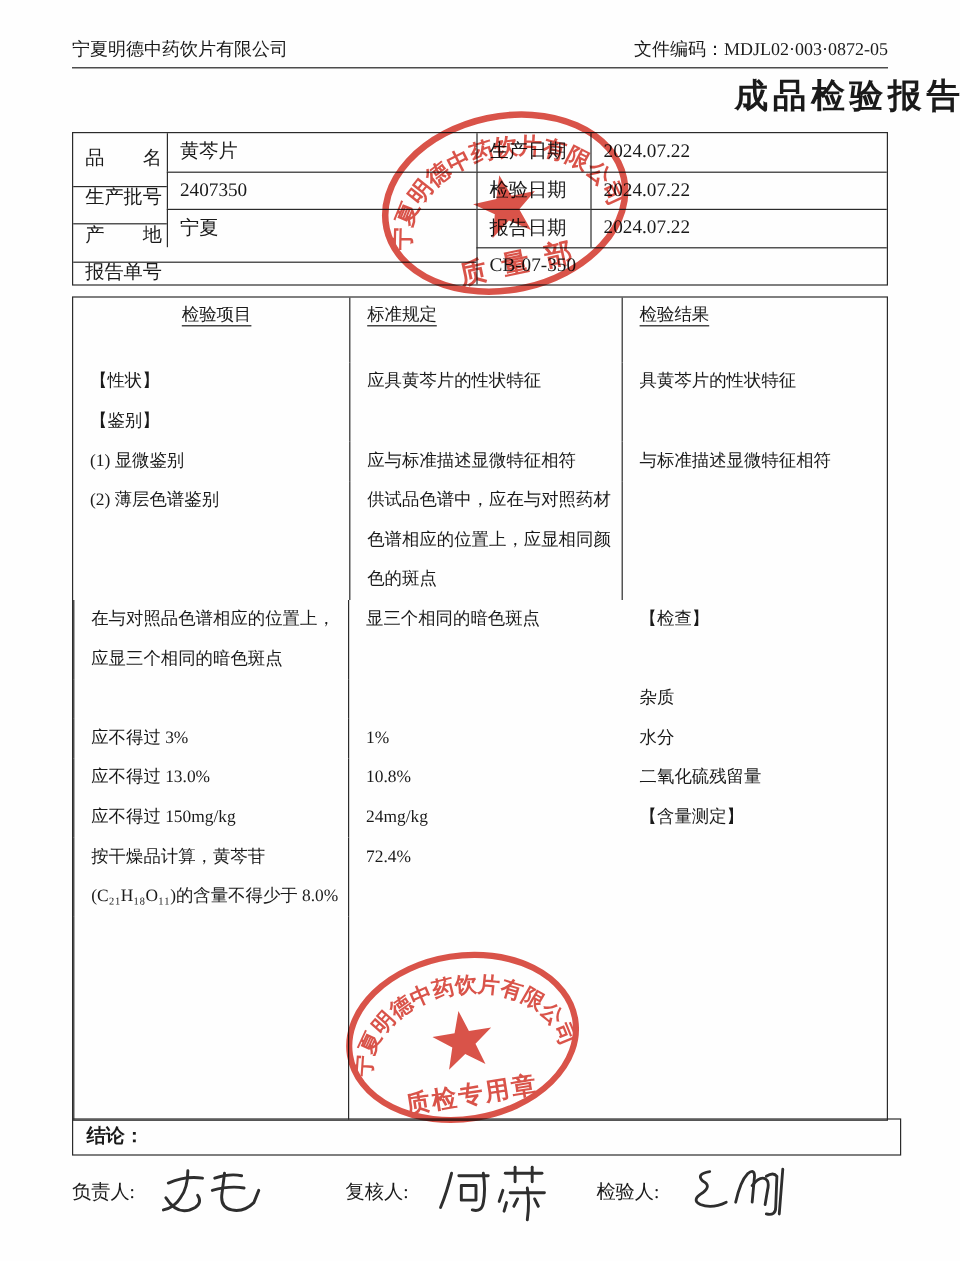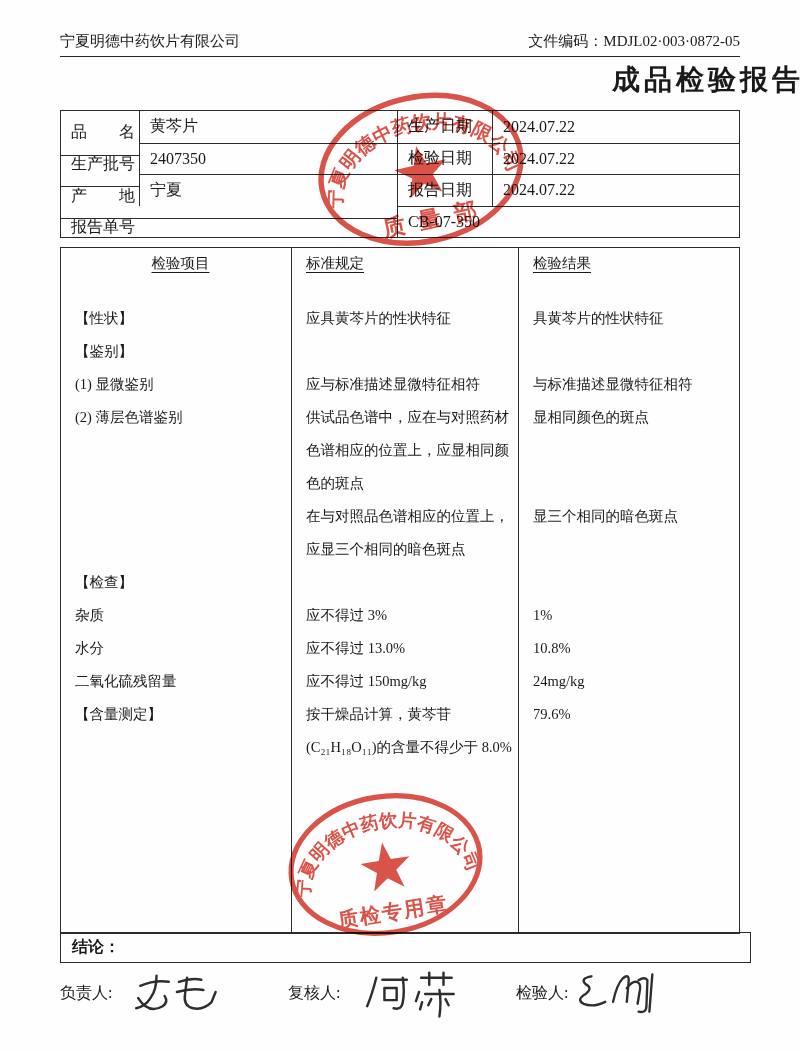--- a/index.html
+++ b/index.html
@@ -95,21 +95,20 @@
   <div class="scell">【鉴别】</div>
   <div class="scell mid"></div>
   <div class="scell"></div>
 
   <div class="scell">(1) 显微鉴别</div>
   <div class="scell mid">应与标准描述显微特征相符</div>
   <div class="scell">与标准描述显微特征相符</div>
 
   <div class="scell">(2) 薄层色谱鉴别</div>
   <div class="scell mid">供试品色谱中，应在与对照药材色谱相应的位置上，应显相同颜色的斑点</div>
-  <div class="scell">显相同颜色的斑点</div>
 
   <div class="scell"></div>
   <div class="scell mid">在与对照品色谱相应的位置上，应显三个相同的暗色斑点</div>
   <div class="scell">显三个相同的暗色斑点</div>
 
   <div class="scell">【检查】</div>
   <div class="scell mid"></div>
   <div class="scell"></div>
 
   <div class="scell">杂质</div>
@@ -119,21 +118,21 @@
   <div class="scell">水分</div>
   <div class="scell mid">应不得过 13.0%</div>
   <div class="scell">10.8%</div>
 
   <div class="scell">二氧化硫残留量</div>
   <div class="scell mid">应不得过 150mg/kg</div>
   <div class="scell">24mg/kg</div>
 
   <div class="scell">【含量测定】</div>
   <div class="scell mid">按干燥品计算，黄芩苷(C₂₁H₁₈O₁₁)的含量不得少于 8.0%</div>
-  <div class="scell">79.6%</div>
+  <div class="scell">72.4%</div>
 
   <div class="scell"></div>
   <div class="scell mid"></div>
   <div class="scell"></div>
 </div>
 
 <div class="abs conclusion">
   <b>结论：</b>
 </div>
 
@@ -158,21 +157,21 @@
     <path d="M68,5 v12"></path>
     <path d="M82,5 v12"></path>
     <path d="M58,24 l-3,9"></path>
     <path d="M61,34 l-2,7"></path>
     <path d="M64,26 h28"></path>
     <path d="M70,31 l-3,6"></path>
     <path d="M84,31 l3,6"></path>
     <path d="M78,22 q2,12 0,26"></path>
   </svg>
 
-  <span class="sig-label" style="left:456px;">检验人:</span>
+  <span class="sig-label" style="left:437px;">检验人:</span>
   <svg class="sig-svg" style="left:502px;" width="108" height="54" viewBox="0 0 110 50">
     <path d="M30,8 q-12,2 -6,8 q8,4 0,10 q-10,6 -2,10 q10,4 22,-2"></path>
     <path d="M52,34 q4,-18 10,-24 q6,-5 6,2 l-2,22"></path>
     <path d="M66,20 q6,-8 11,-6 q4,2 2,10 l-2,12"></path>
     <path d="M78,12 q6,-4 9,0 l-1,26 q0,8 -8,6"></path>
     <path d="M92,6 l-3,38"></path>
   </svg>
 </div>
 
 <svg class="stamp stamp-top" viewBox="0 0 220 160">

